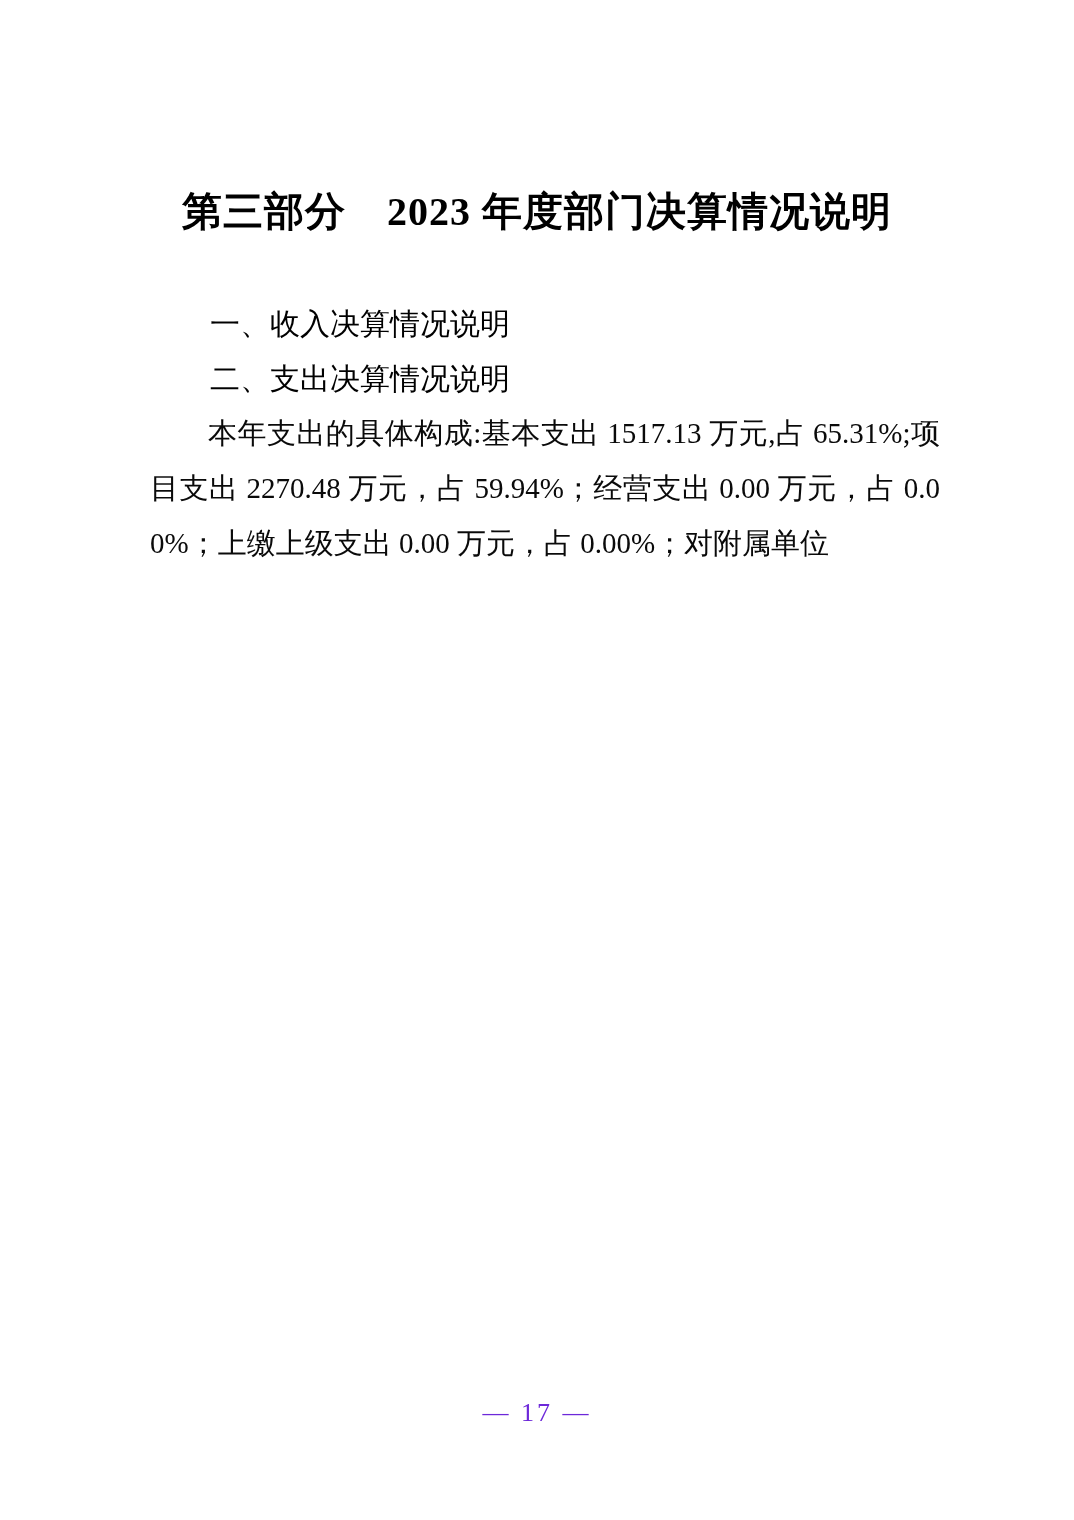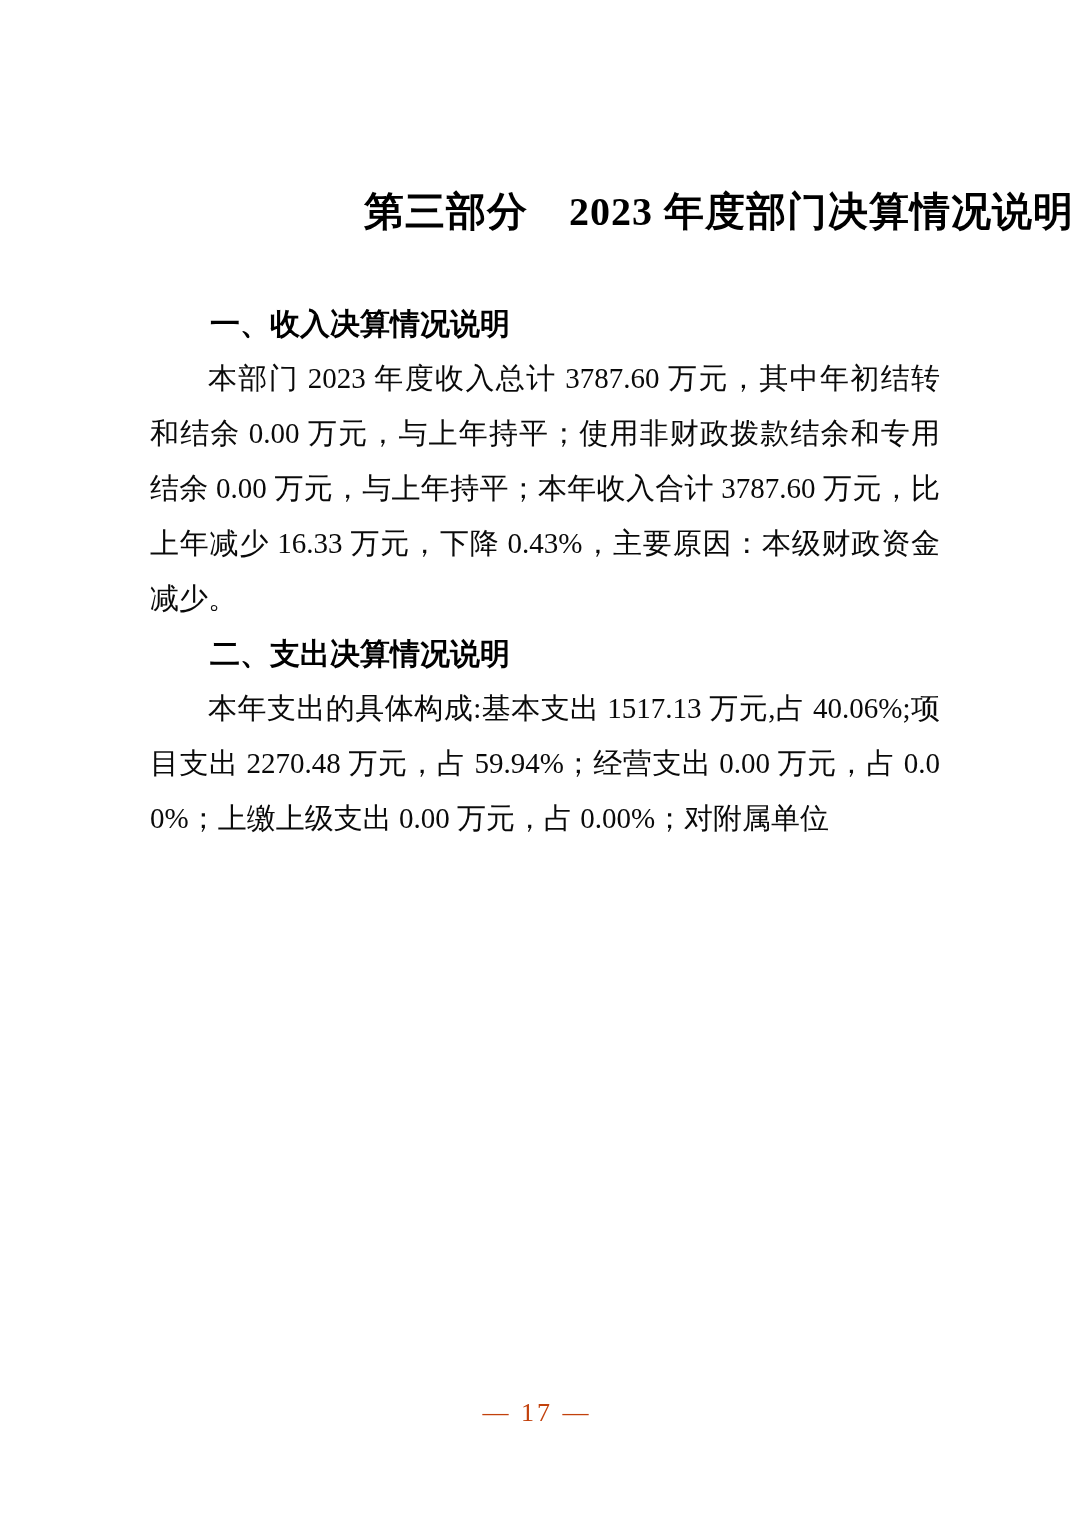--- a/index.html
+++ b/index.html
@@ -12,75 +12,74 @@
     width: 1074px;
     height: 1520px;
     background: #ffffff;
     color: #000000;
     font-family: "Liberation Serif", "DejaVu Serif", serif;
     overflow: hidden;
   }
   .doc-title {
     margin: 0;
     padding-top: 183px;
-    text-align: right;
+    text-align: center;
     font-size: 40px;
     font-weight: 700;
     line-height: 58px;
     letter-spacing: 1px;
     color: #000000;
   }
   .content {
     margin: 55px 134px 0 150px;
     font-size: 29px;
     line-height: 55px;
     text-align: justify;
     color: #0a0a0a;
   }
   .sec-heading {
     margin: 0;
     font-size: 30px;
-    font-weight: 700;
+    font-weight: 400;
     line-height: 55px;
     text-indent: 2em;
     color: #000000;
   }
   .para {
     margin: 0;
     text-indent: 2em;
     word-break: break-all;
   }
   .footer {
     position: absolute;
     left: 0;
     right: 0;
     top: 1398px;
     text-align: center;
     font-size: 26px;
     letter-spacing: 3px;
-    color: #c2410c;
+    color: #6d28d9;
   }
 </style>
 </head>
 <body>
 
 <div class="page">
 
   <h1 class="doc-title">第三部分　2023 年度部门决算情况说明</h1>
 
   <div class="content">
 
     <section>
       <h2 class="sec-heading">一、收入决算情况说明</h2>
-      <p class="para">本部门 2023 年度收入总计 3787.60 万元，其中年初结转和结余 0.00 万元，与上年持平；使用非财政拨款结余和专用结余 0.00 万元，与上年持平；本年收入合计 3787.60 万元，比上年减少 16.33 万元，下降 0.43%，主要原因：本级财政资金减少。</p>
     </section>
 
     <section>
       <h2 class="sec-heading">二、支出决算情况说明</h2>
-      <p class="para">本年支出的具体构成:基本支出 1517.13 万元,占 40.06%;项目支出 2270.48 万元，占 59.94%；经营支出 0.00 万元，占 0.00%；上缴上级支出 0.00 万元，占 0.00%；对附属单位</p>
+      <p class="para">本年支出的具体构成:基本支出 1517.13 万元,占 65.31%;项目支出 2270.48 万元，占 59.94%；经营支出 0.00 万元，占 0.00%；上缴上级支出 0.00 万元，占 0.00%；对附属单位</p>
     </section>
 
   </div>
 
   <div class="footer">
     <span>— 17 —</span>
   </div>
 
 </div>
 

